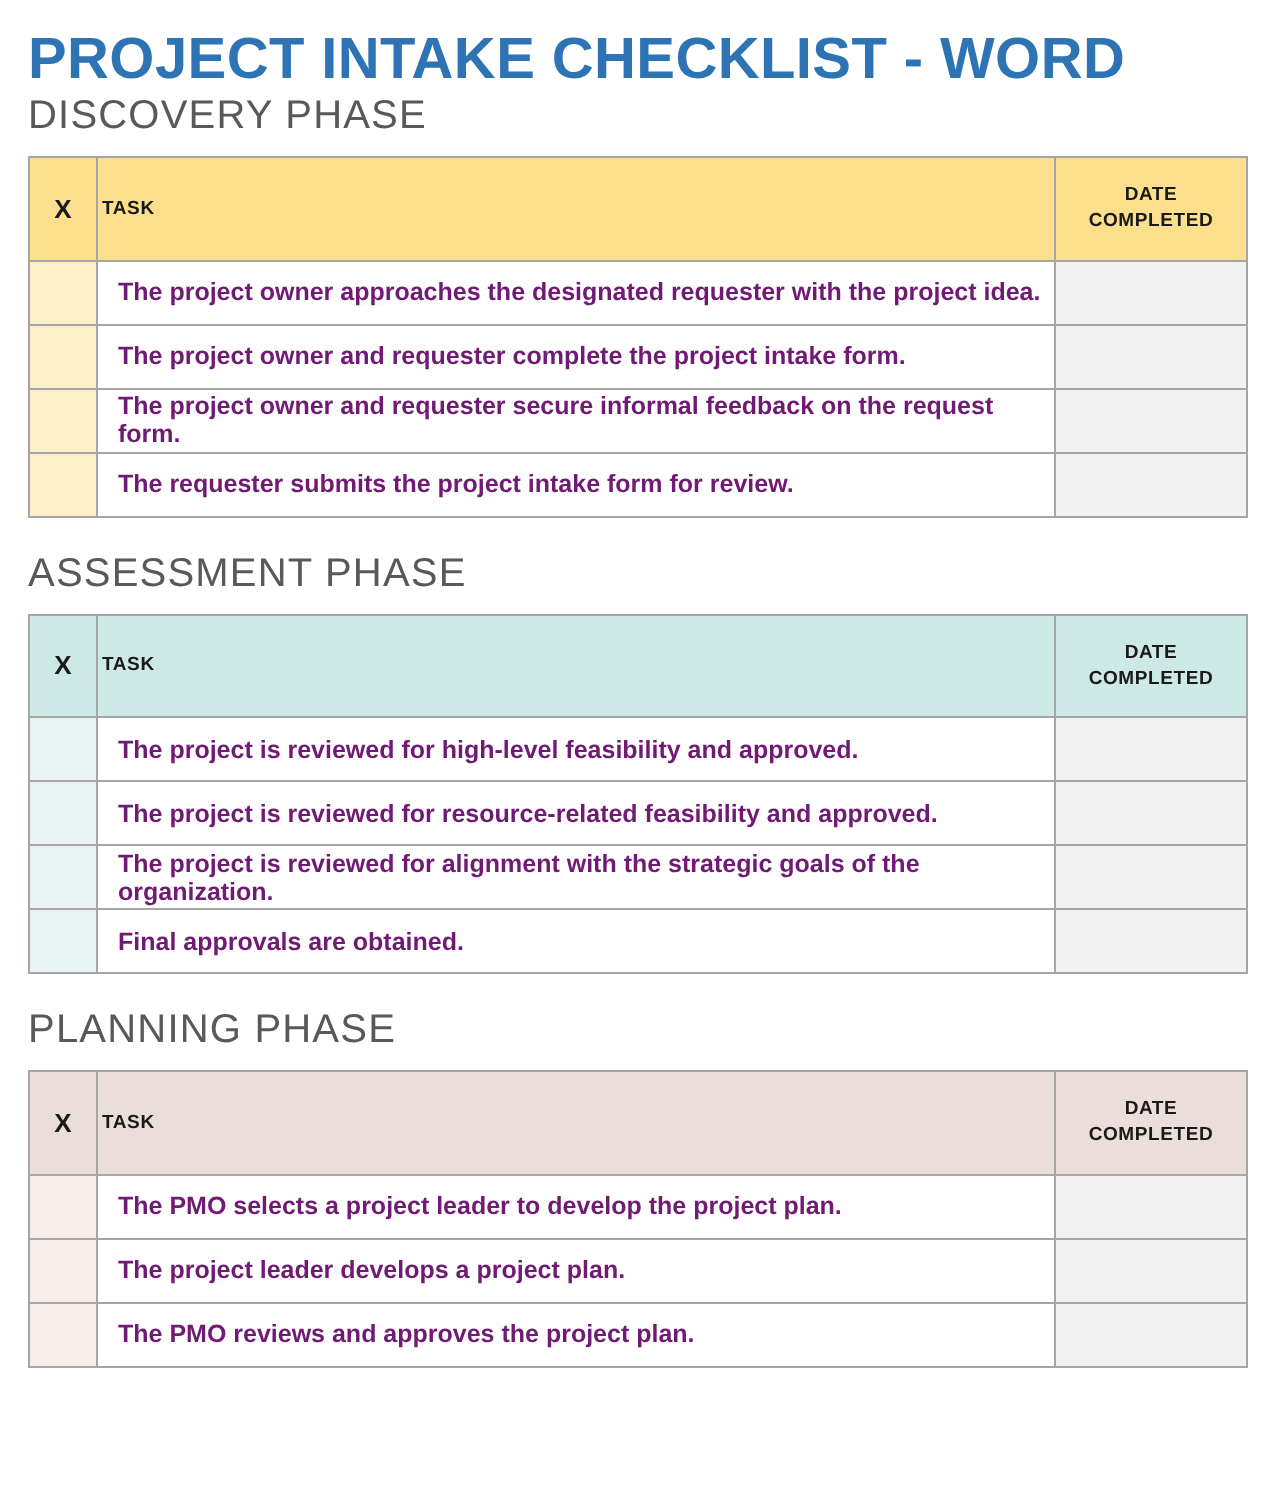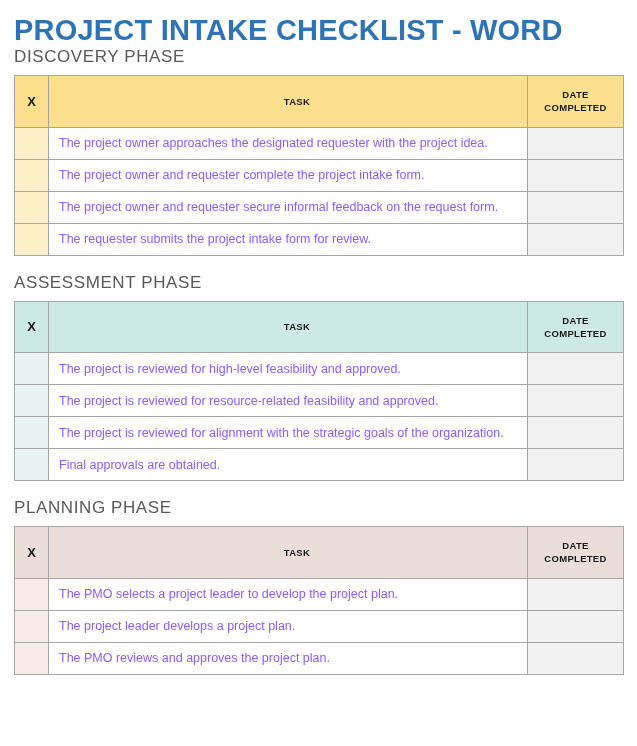--- a/index.html
+++ b/index.html
@@ -13,21 +13,21 @@
   }
   .page-title {
     color: #2E74B5;
     font-size: 29px;
     font-weight: 700;
     letter-spacing: 0.2px;
     margin-top: 2px;
   }
   .section-heading {
     color: #595959;
-    font-size: 17px;
+    font-size: 20px;
     font-weight: 400;
     letter-spacing: 0.6px;
     margin: 0 0 8px 0;
   }
   .section { margin-bottom: 14px; }
   .section + .section { margin-top: 17px; }
   table {
     border-collapse: collapse;
     width: 609px;
     table-layout: fixed;
@@ -43,39 +43,40 @@
     vertical-align: middle;
   }
   th.check {
     font-size: 13px;
     font-weight: 700;
     text-align: center;
   }
   th.task {
     font-size: 9.5px;
     font-weight: 700;
-    text-align: center;
-    padding-left: 18px;
+    text-align: left;
+    padding-left: 2px;
     letter-spacing: 0.3px;
   }
   th.date {
     font-size: 9.5px;
     font-weight: 700;
     text-align: center;
     line-height: 1.4;
     letter-spacing: 0.3px;
     padding: 12px 14px;
   }
   tbody td { height: 32px; vertical-align: middle; }
   td.check { background: var(--check-bg); }
   td.task {
     background: #ffffff;
-    color: #8b5cf6;
+    color: #701a75;
     font-size: 12.5px;
     padding-left: 10px;
+    font-weight: bold;
   }
   td.date { background: #F2F2F2; }
 </style>
 </head>
 <body>
 
 <h1 class="page-title" style="color: rgb(46, 116, 181);">PROJECT INTAKE CHECKLIST - WORD</h1>
 
 <div class="section" style="--header-bg: #FBDF8D; --check-bg: #FDEFC8;">
   <h2 class="section-heading">DISCOVERY PHASE</h2>

